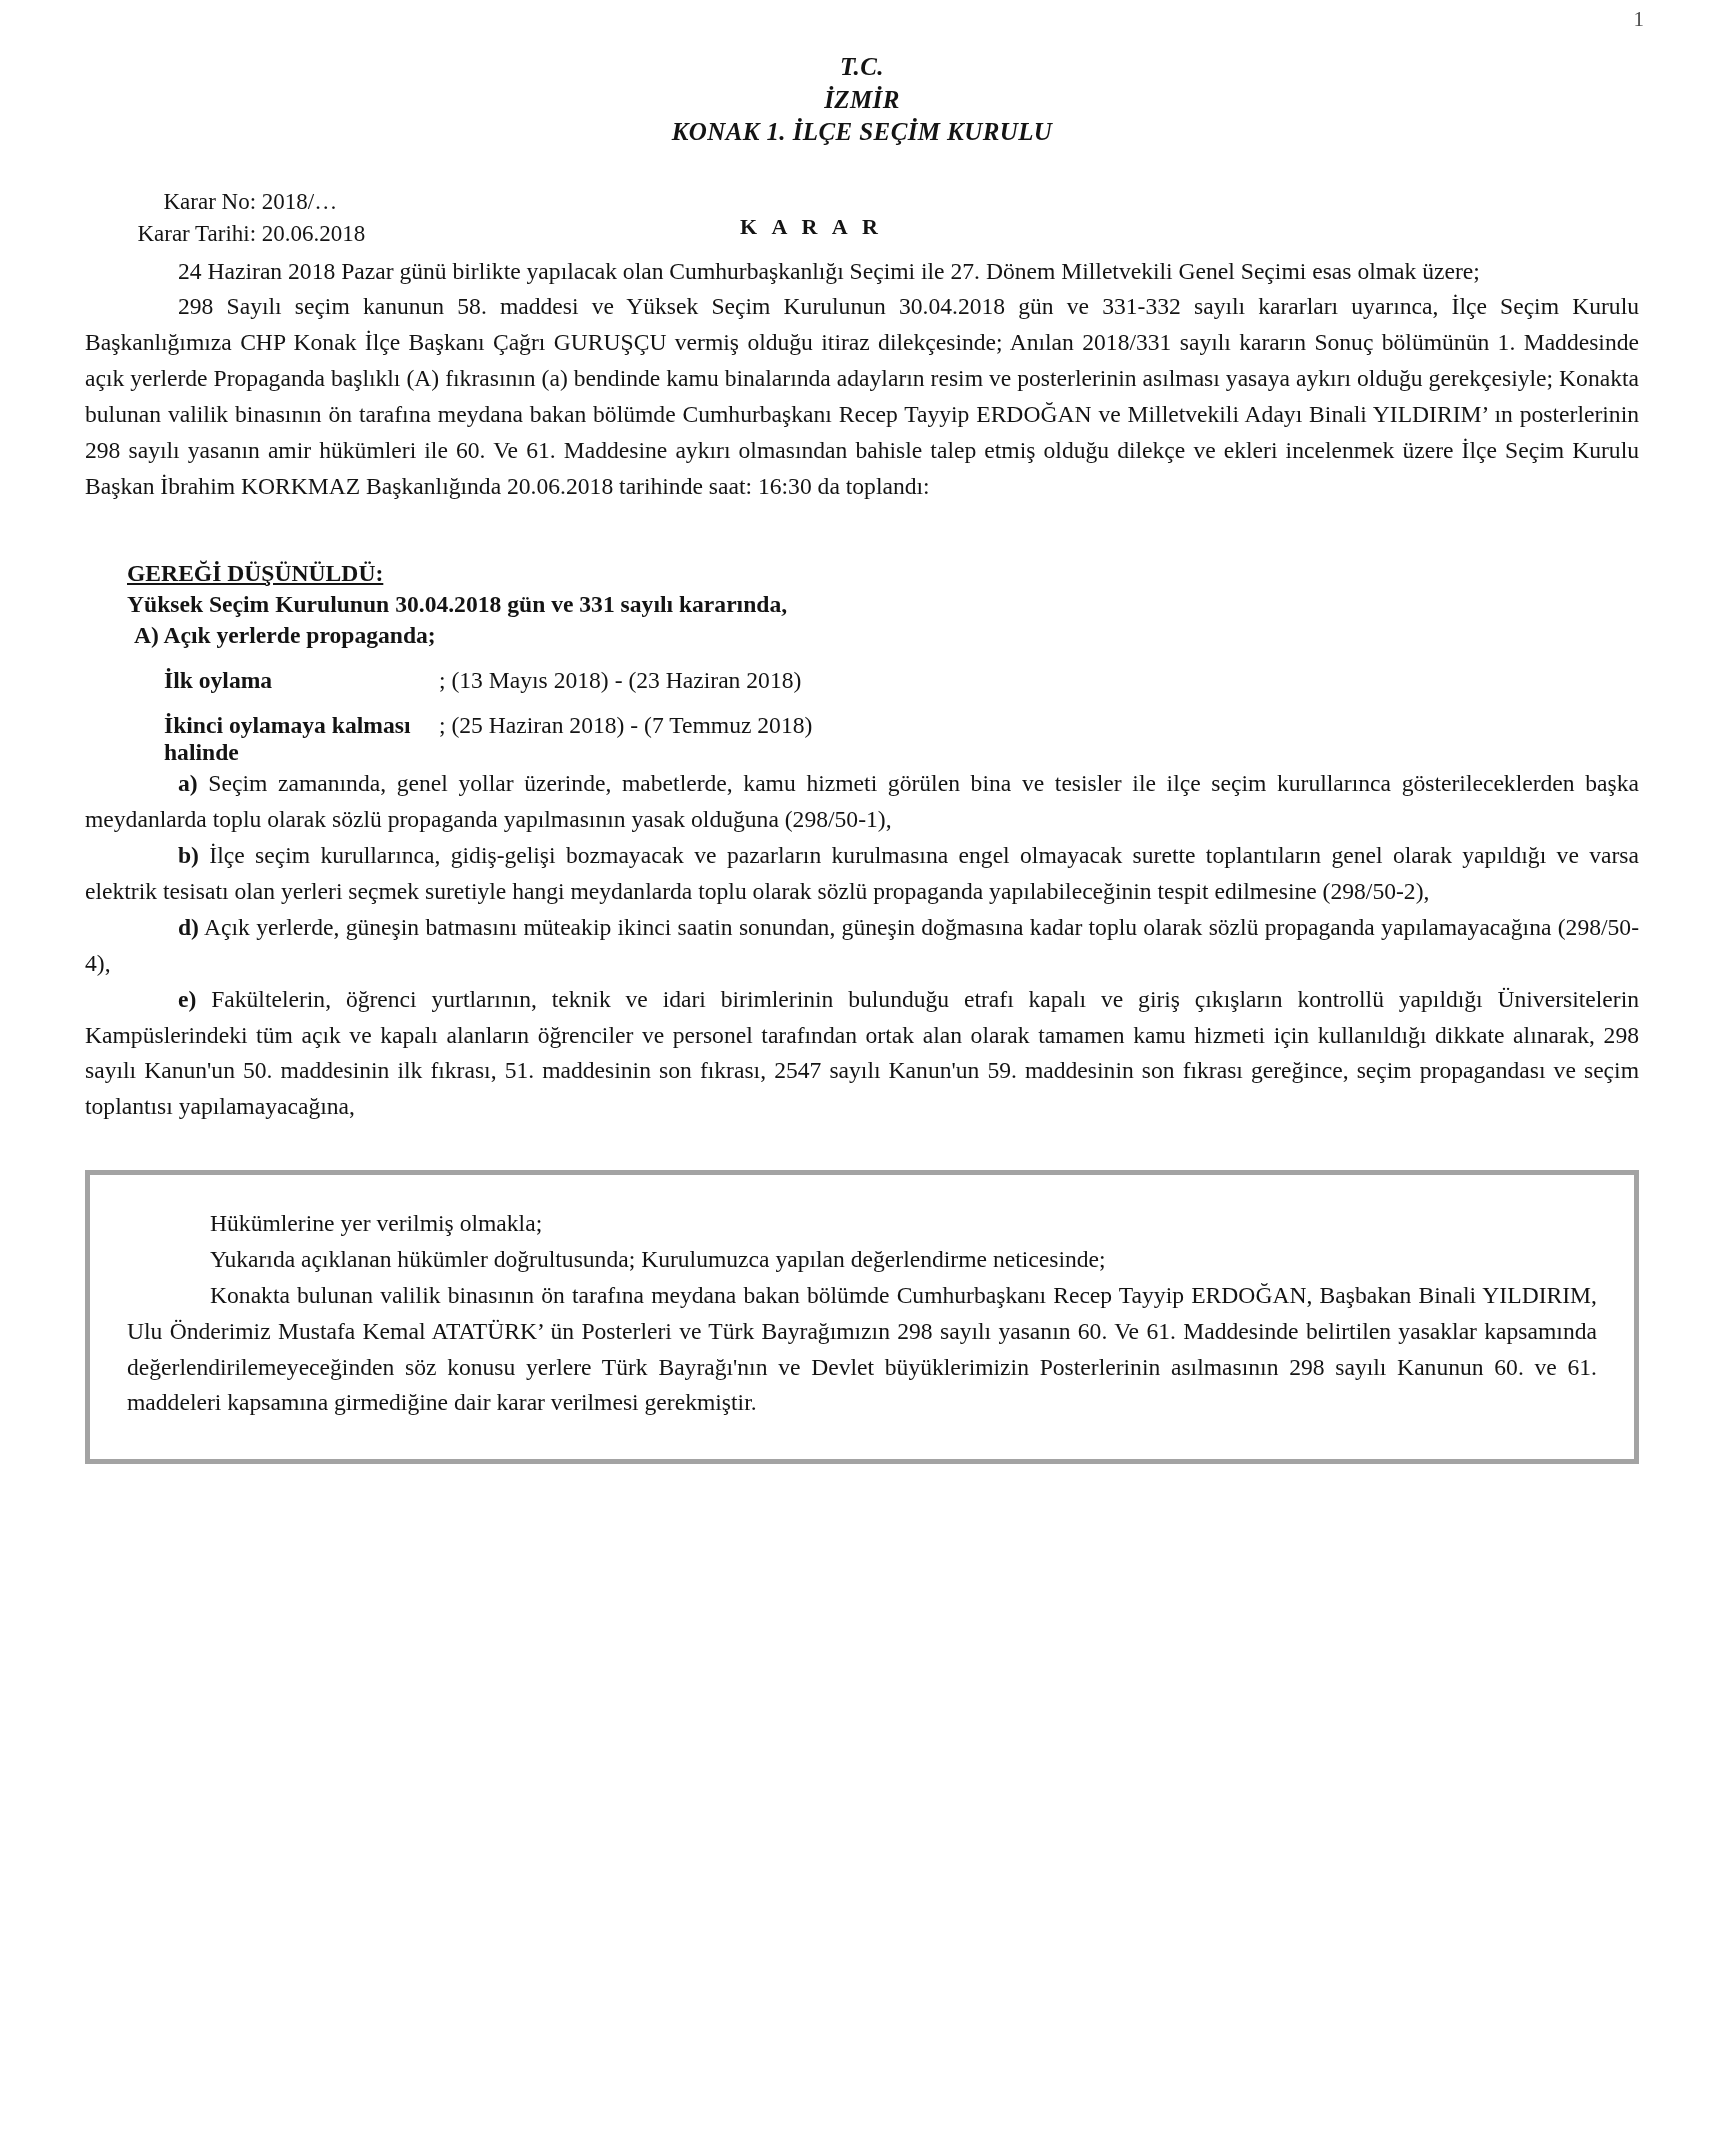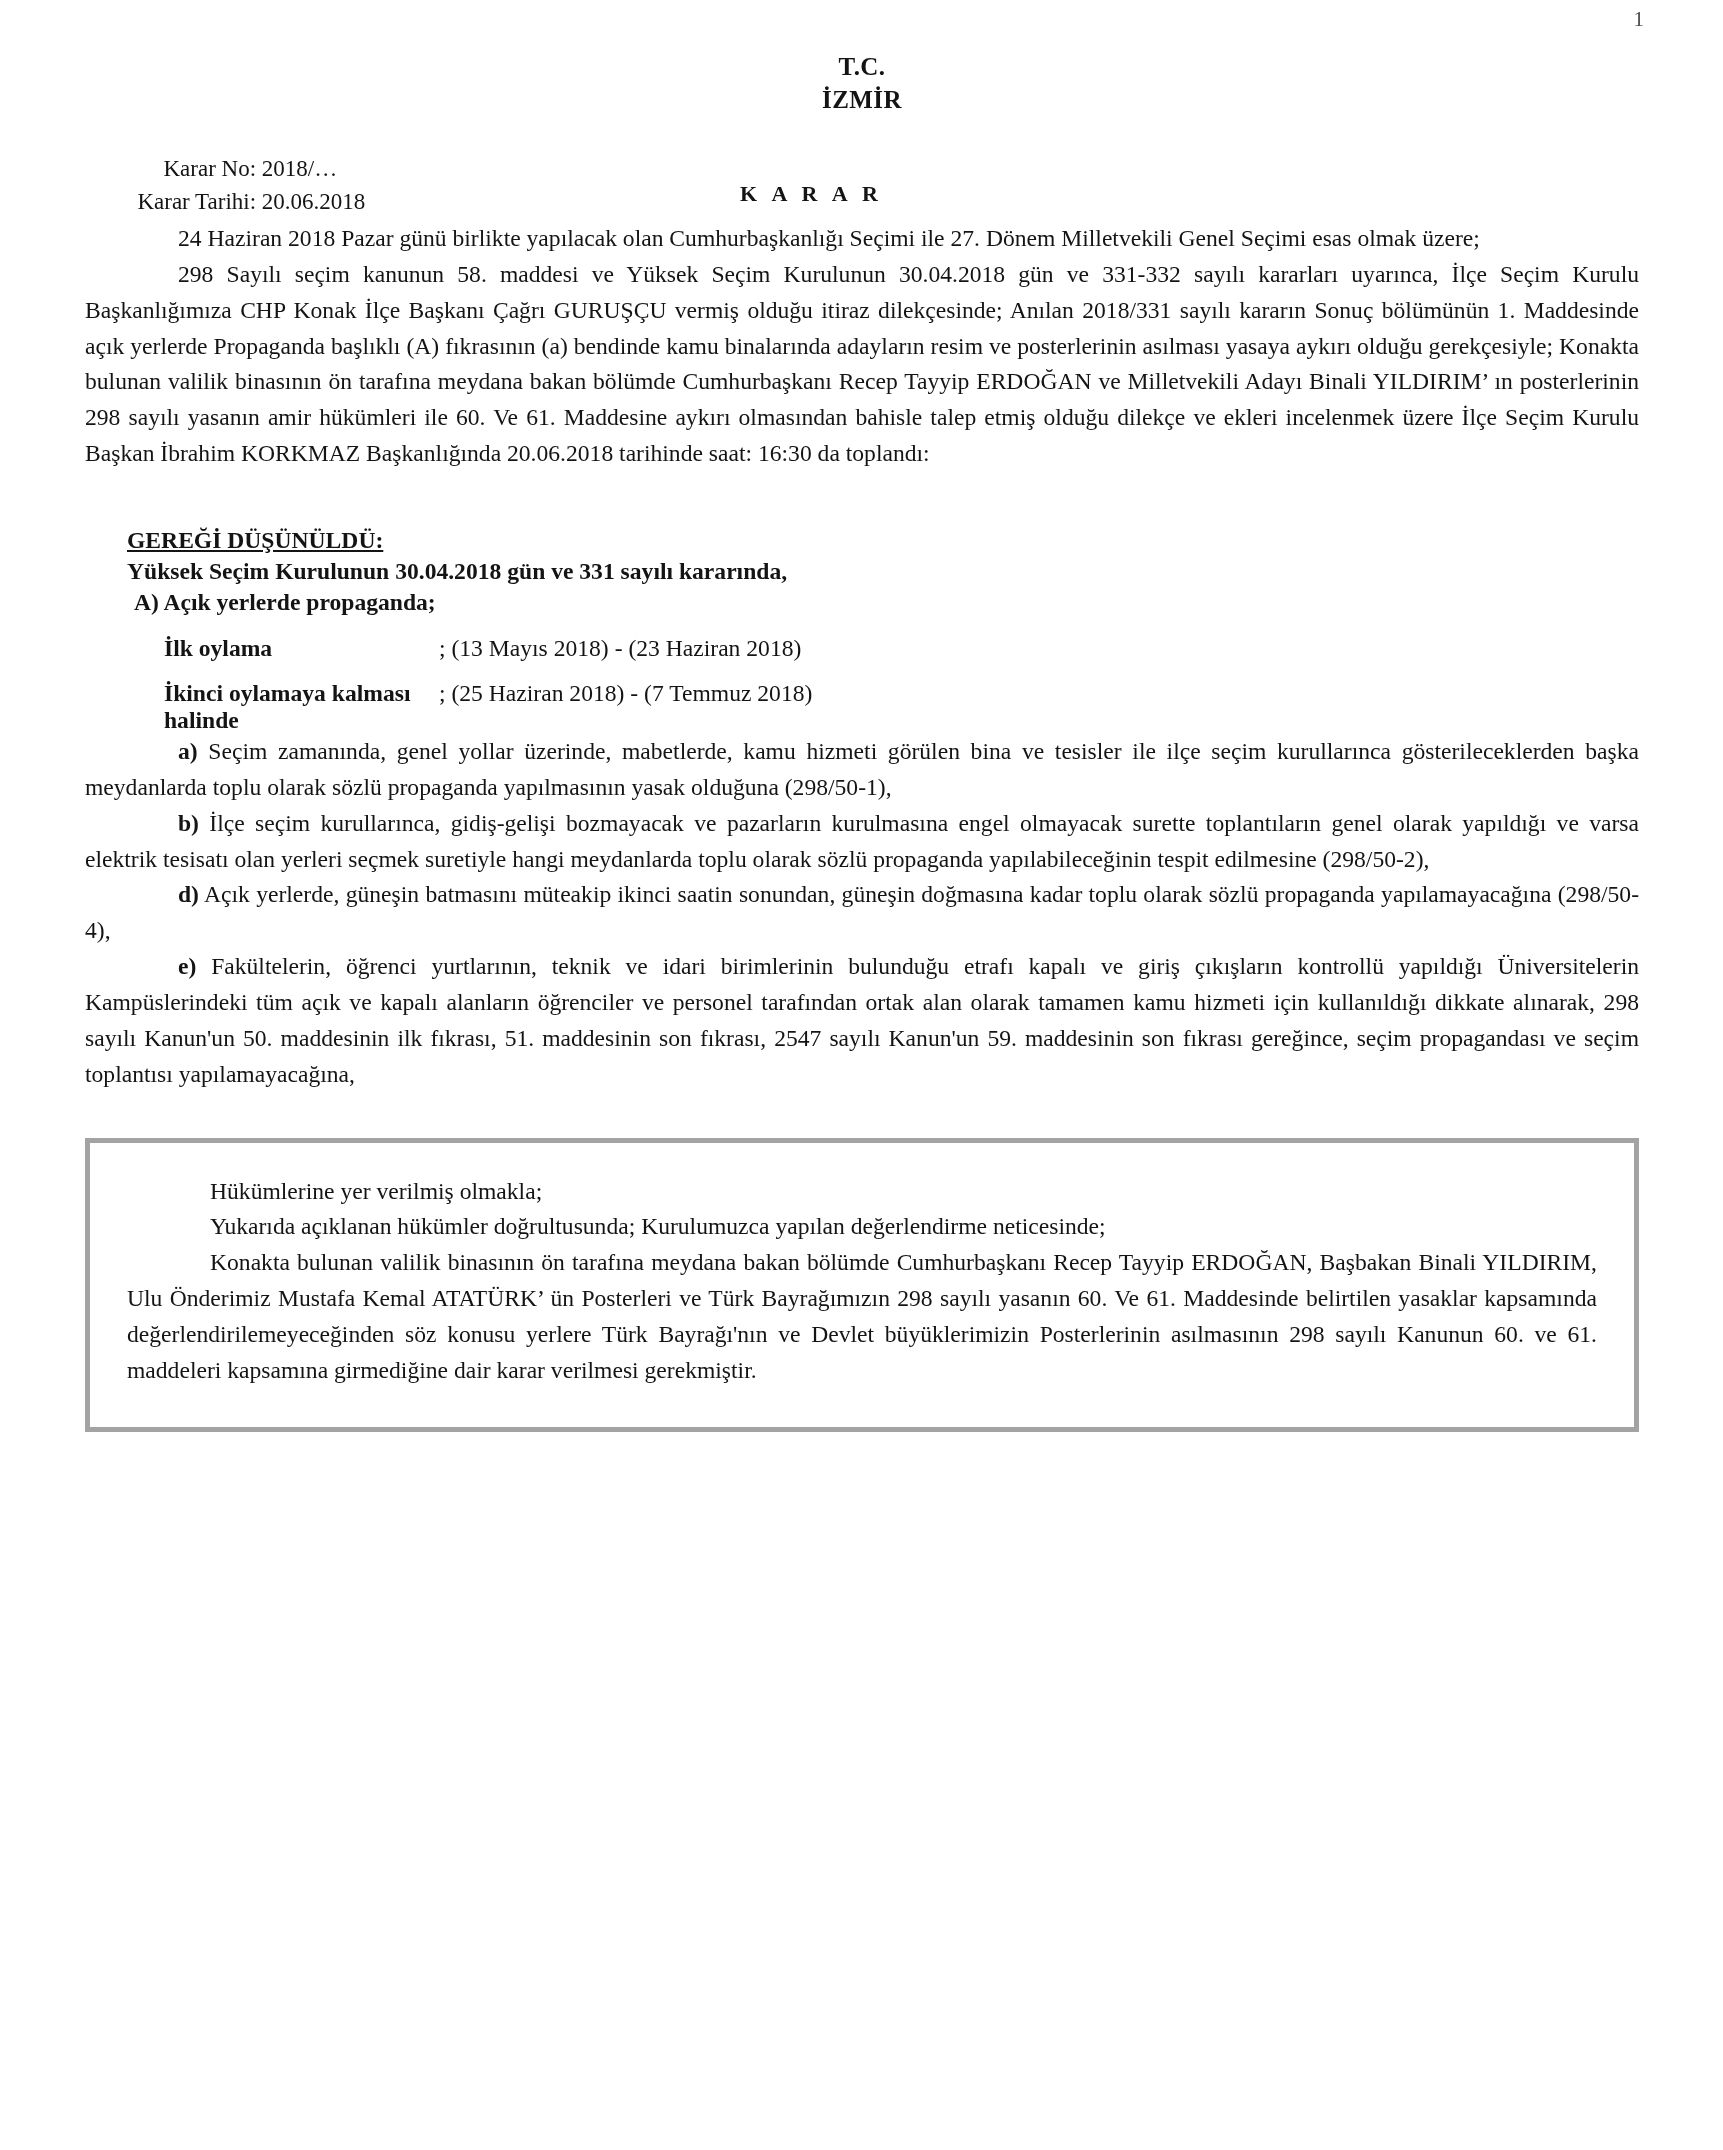--- a/index.html
+++ b/index.html
@@ -26,20 +26,21 @@
     top: 7px;
     right: 80px;
     font-size: 21px;
     color: #4a4a4a;
     font-family: "Liberation Serif", serif;
   }
   .header-block {
     text-align: center;
     margin-top: 27px;
     line-height: 1.30;
+    font-style: italic;
   }
   .header-block .hl {
     font-weight: bold;
     letter-spacing: 0.4px;
   }
   .hl1 { font-size: 25px; }
   .hl2 { font-size: 25px; }
   .hl3 { font-size: 25px; letter-spacing: 0.8px; }
 
   .meta-row {
@@ -149,20 +150,21 @@
 </head>
 <body>
 
 <div class="page">
 
   <div class="page-number">1</div>
 
   <div class="header-block">
     <div class="hl hl1">T.C.</div>
     <div class="hl hl2">İZMİR</div>
+    <div class="hl hl3">KONAK 1. İLÇE SEÇİM KURULU</div>
   </div>
 
   <div class="meta-row">
     <div class="meta-left">
       <div class="mrow">
         <span class="mlabel">Karar No</span>
         <span class="mval">: 2018/…</span>
       </div>
       <div class="mrow">
         <span class="mlabel">Karar Tarihi</span>

